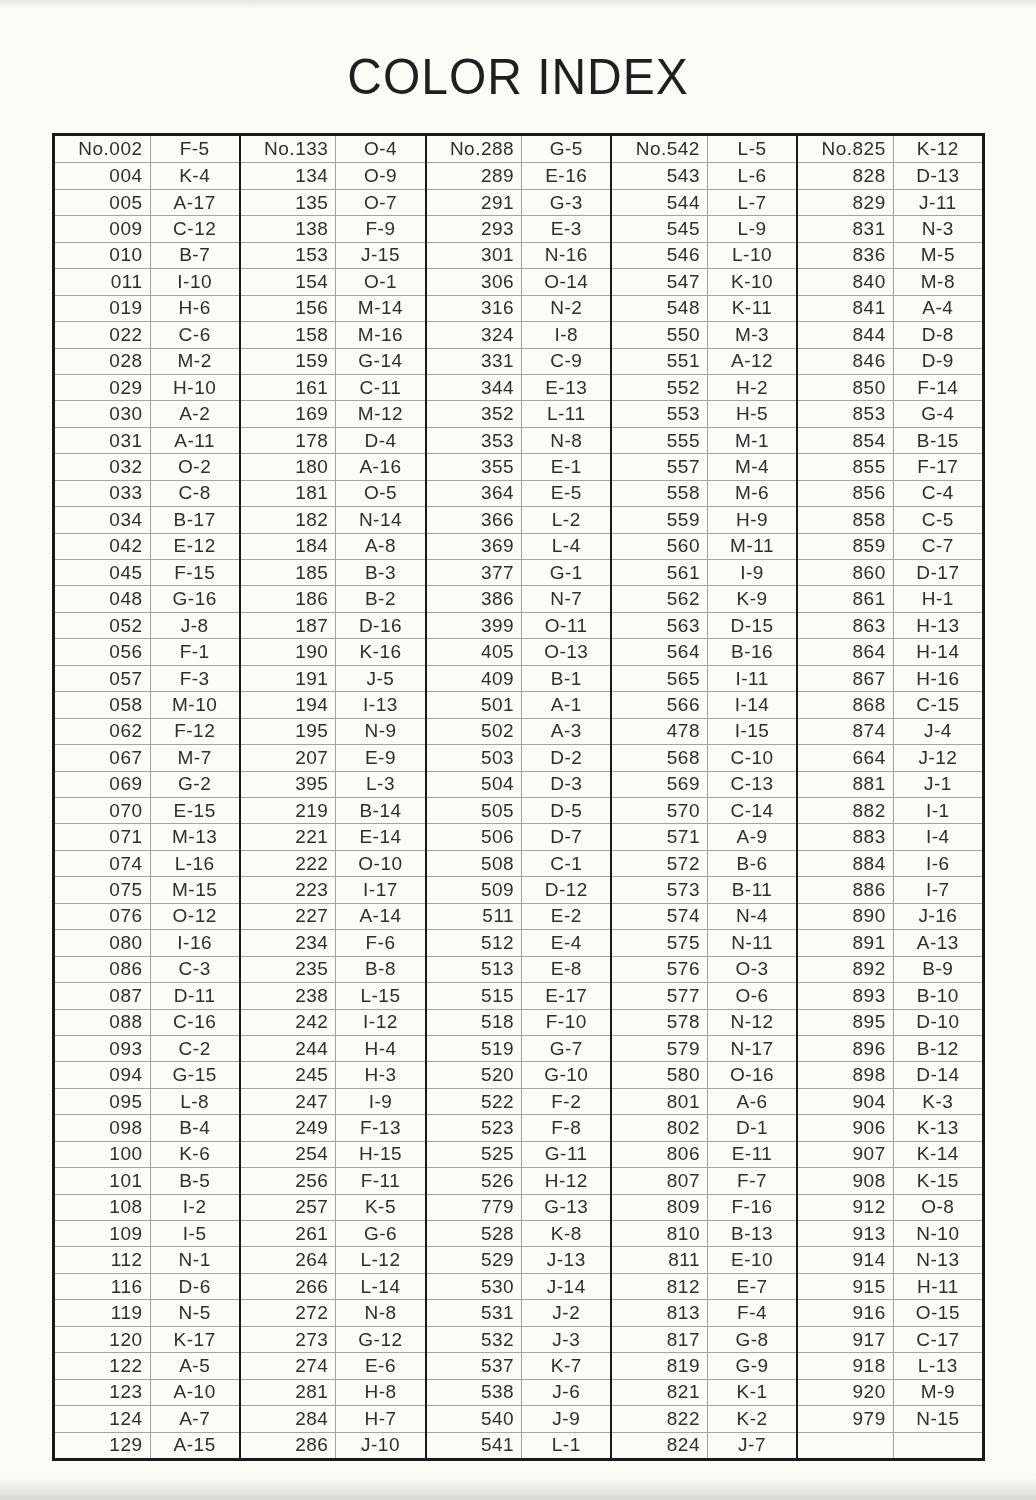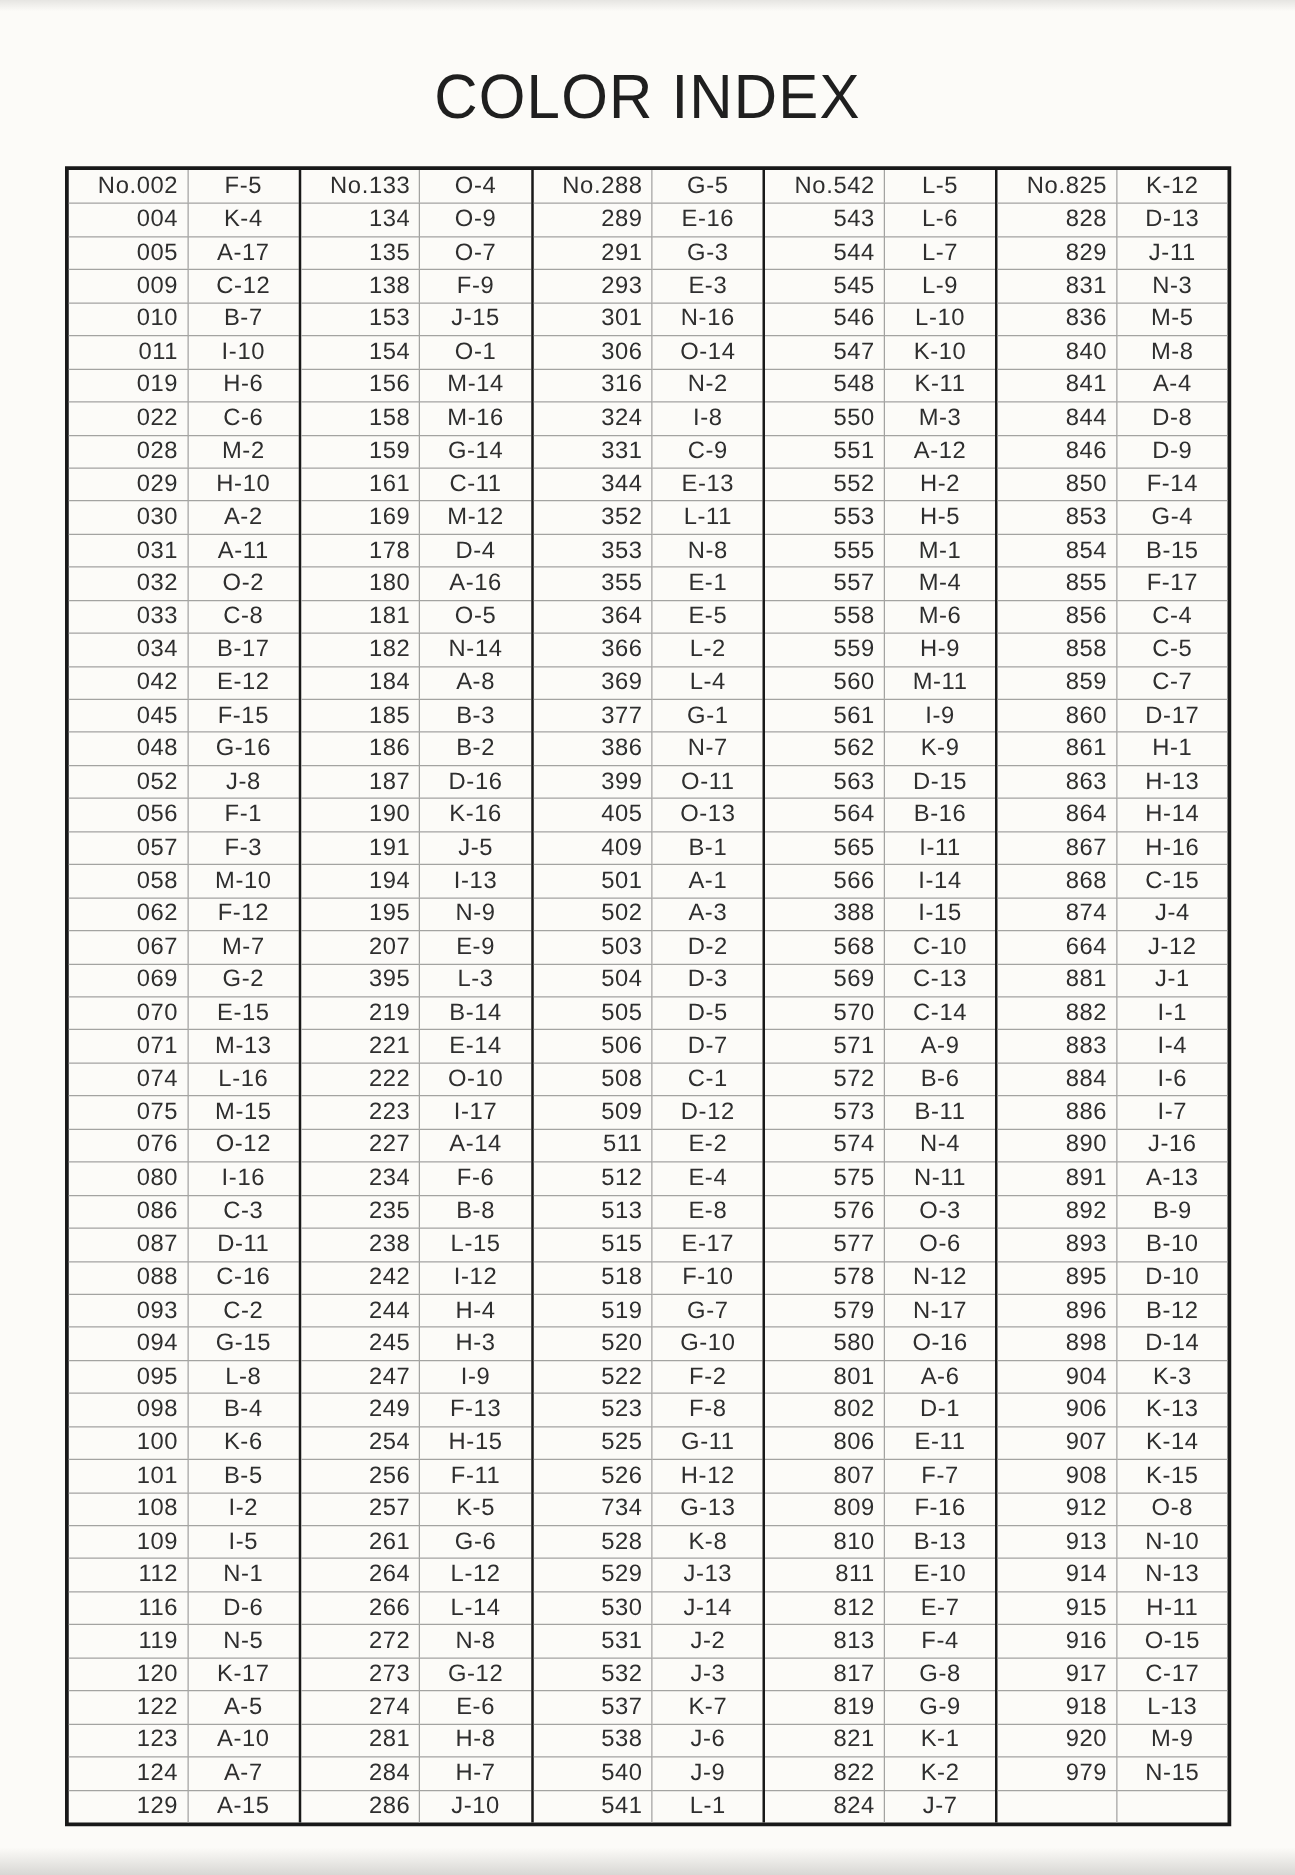--- a/index.html
+++ b/index.html
@@ -345,21 +345,21 @@
       <div class="cell num bt">520</div>
       <div class="cell code bt">G-10</div>
       <div class="cell num bt">522</div>
       <div class="cell code bt">F-2</div>
       <div class="cell num bt">523</div>
       <div class="cell code bt">F-8</div>
       <div class="cell num bt">525</div>
       <div class="cell code bt">G-11</div>
       <div class="cell num bt">526</div>
       <div class="cell code bt">H-12</div>
-      <div class="cell num bt">734</div>
+      <div class="cell num bt">779</div>
       <div class="cell code bt">G-13</div>
       <div class="cell num bt">528</div>
       <div class="cell code bt">K-8</div>
       <div class="cell num bt">529</div>
       <div class="cell code bt">J-13</div>
       <div class="cell num bt">530</div>
       <div class="cell code bt">J-14</div>
       <div class="cell num bt">531</div>
       <div class="cell code bt">J-2</div>
       <div class="cell num bt">532</div>
@@ -411,21 +411,21 @@
       <div class="cell num bt">562</div>
       <div class="cell code bt">K-9</div>
       <div class="cell num bt">563</div>
       <div class="cell code bt">D-15</div>
       <div class="cell num bt">564</div>
       <div class="cell code bt">B-16</div>
       <div class="cell num bt">565</div>
       <div class="cell code bt">I-11</div>
       <div class="cell num bt">566</div>
       <div class="cell code bt">I-14</div>
-      <div class="cell num bt">388</div>
+      <div class="cell num bt">478</div>
       <div class="cell code bt">I-15</div>
       <div class="cell num bt">568</div>
       <div class="cell code bt">C-10</div>
       <div class="cell num bt">569</div>
       <div class="cell code bt">C-13</div>
       <div class="cell num bt">570</div>
       <div class="cell code bt">C-14</div>
       <div class="cell num bt">571</div>
       <div class="cell code bt">A-9</div>
       <div class="cell num bt">572</div>

